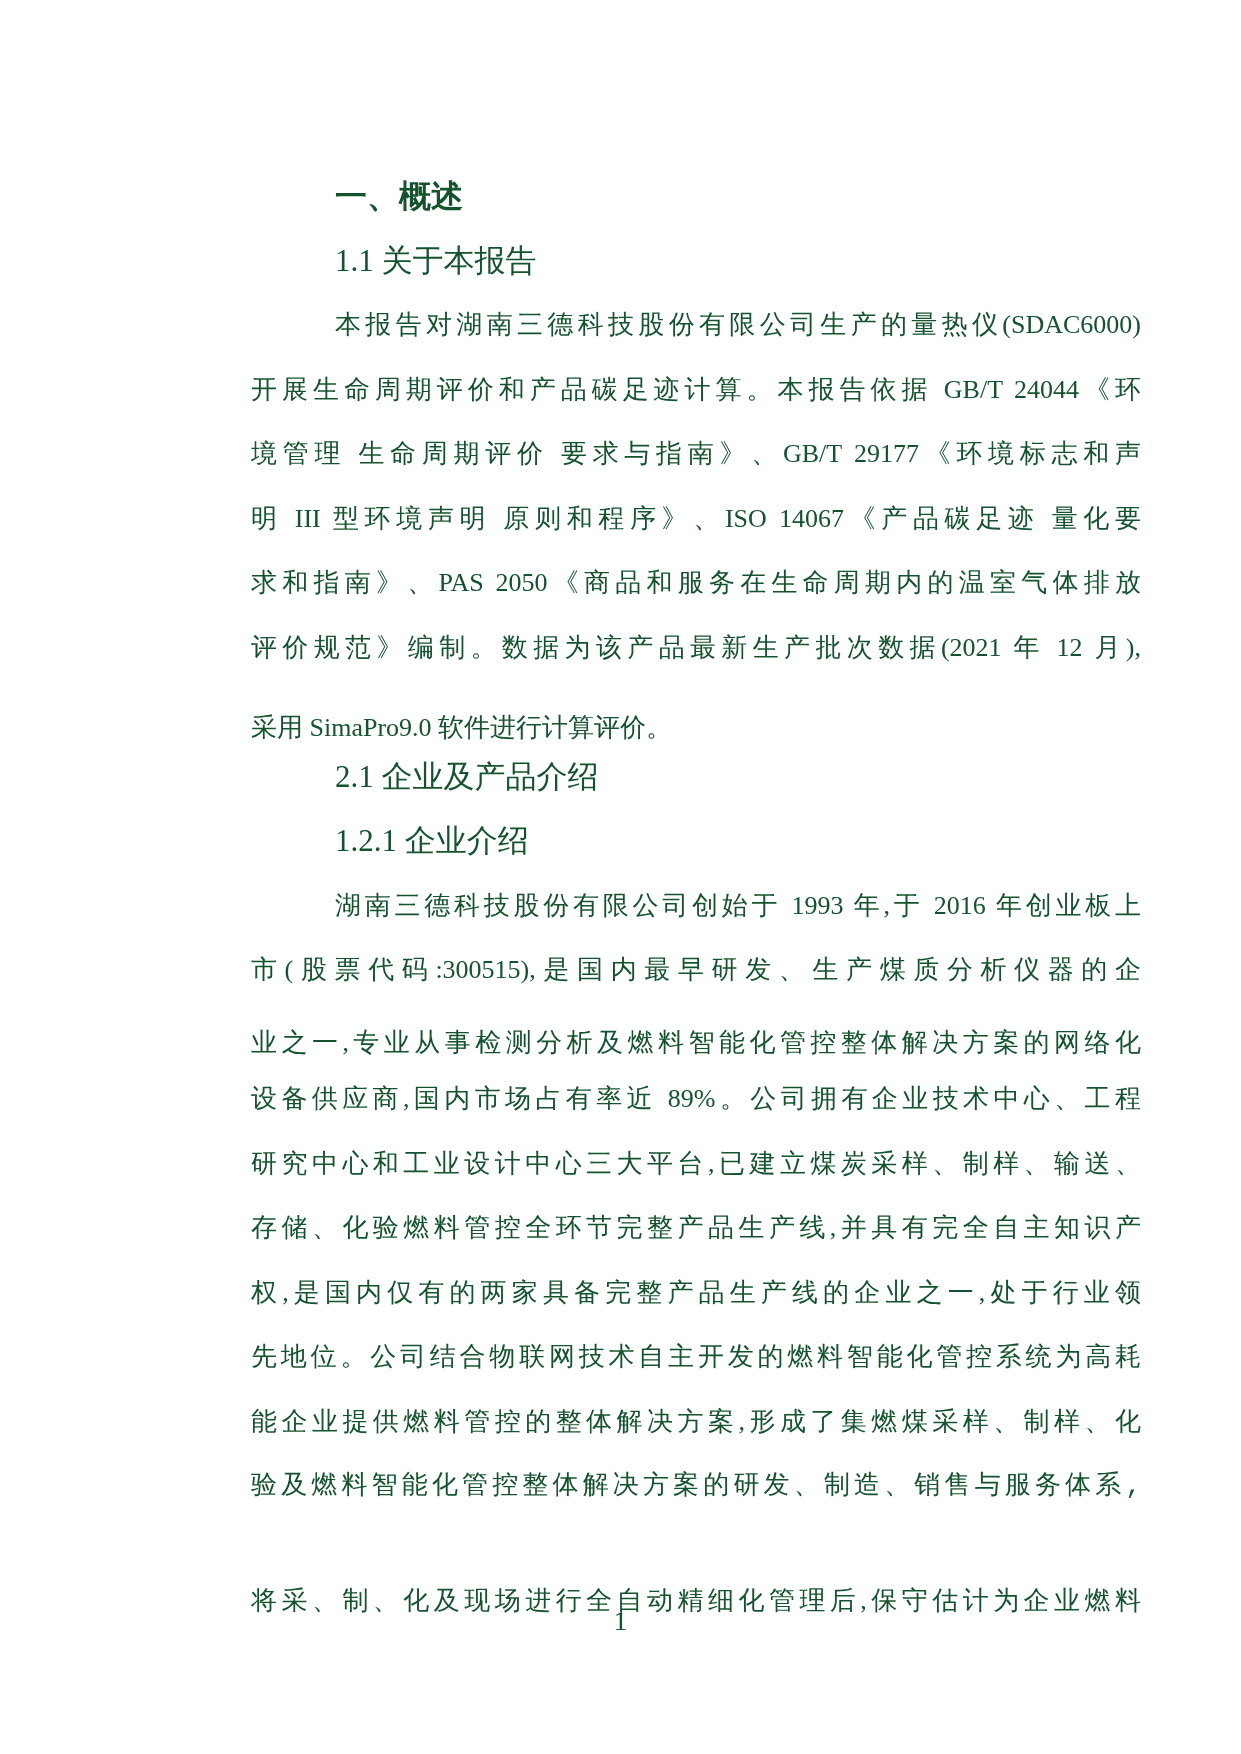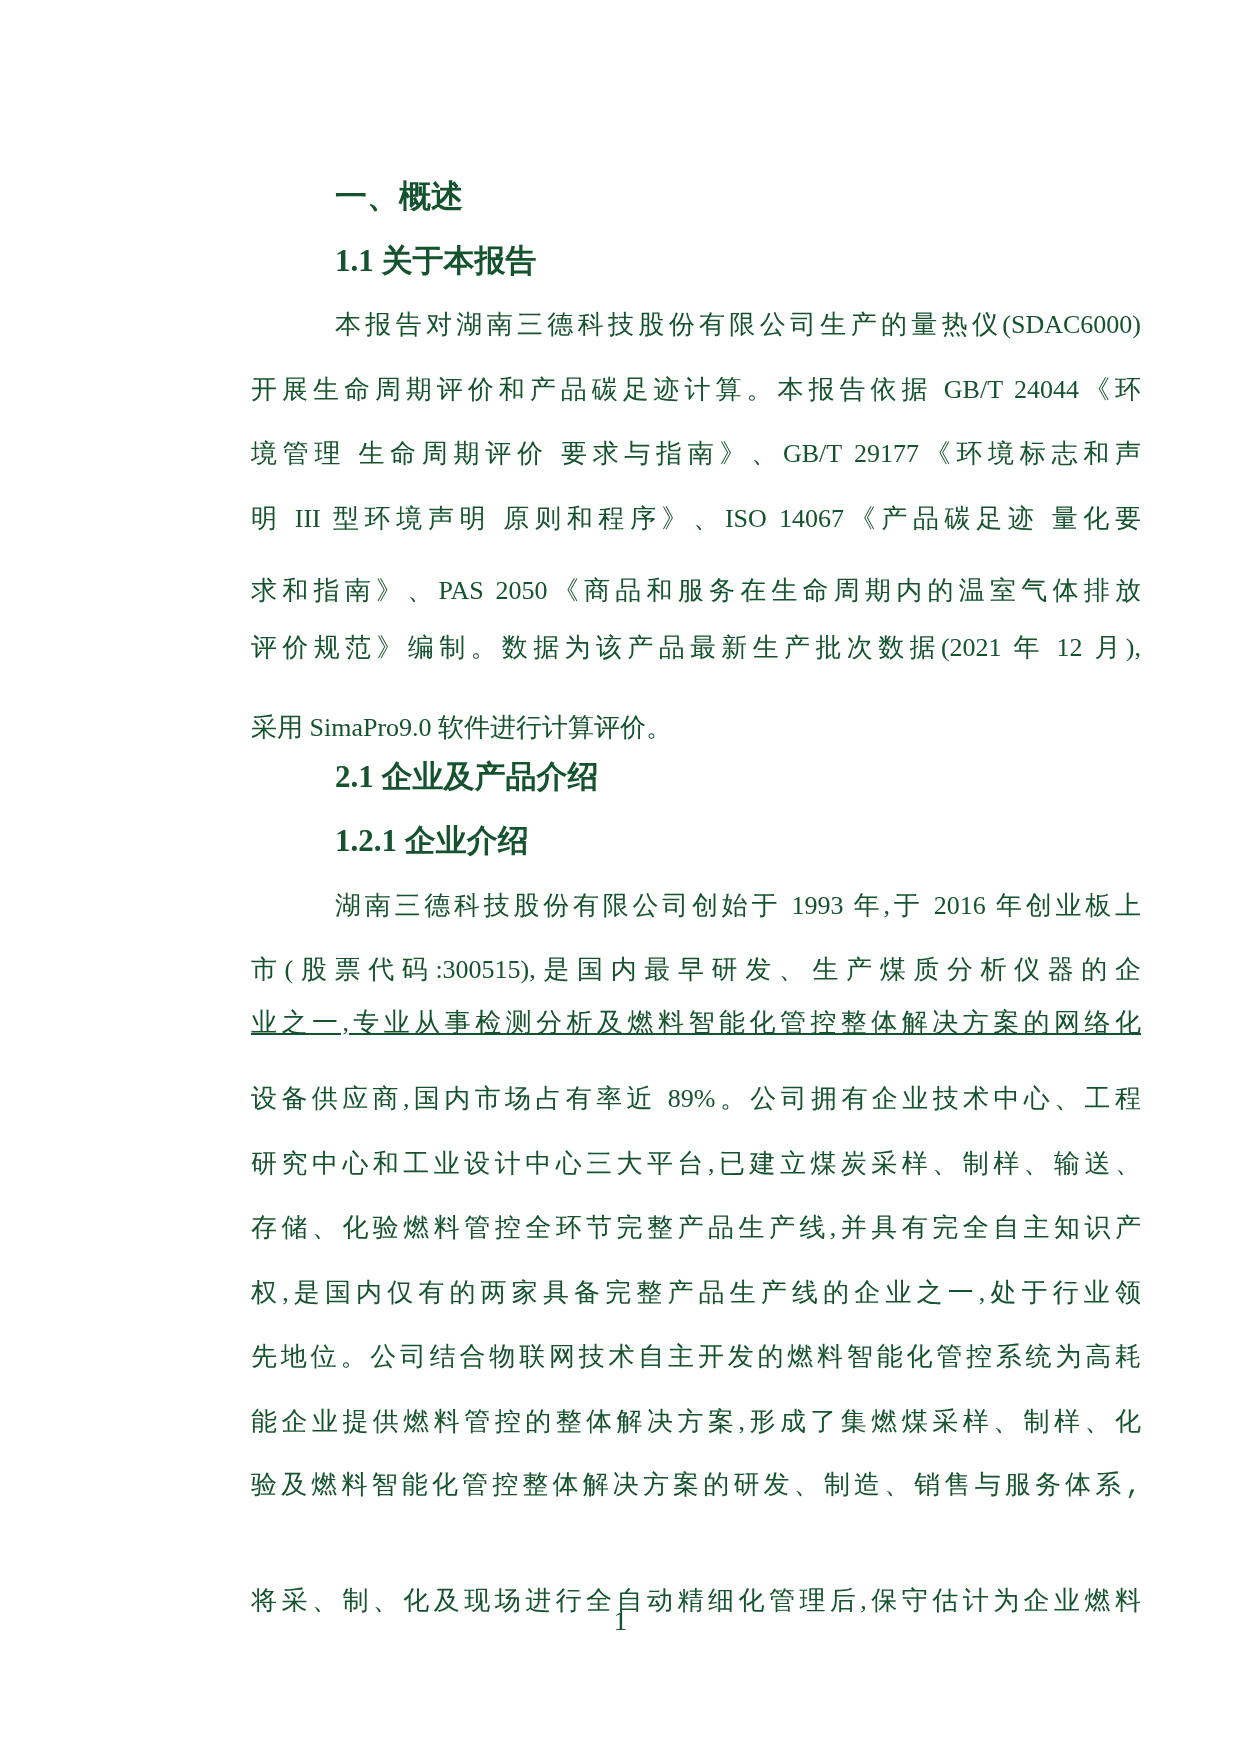--- a/index.html
+++ b/index.html
@@ -34,21 +34,21 @@
     white-space: normal;
     overflow: visible;
   }
   .line.h1 {
     font-weight: bold;
     font-size: 32px;
     text-indent: 84px;
     text-align: left;
   }
   .line.h2, .line.h3 {
-    font-weight: bold;
+    font-weight: normal;
     font-size: 31px;
     text-indent: 84px;
     text-align: left;
   }
   .line.first {
     text-indent: 84px;
     text-align: justify;
     text-align-last: justify;
   }
   .line.full {
@@ -72,28 +72,28 @@
 <body>
 
 <div class="doc-page">
   <div class="text-block">
       <div class="line h1" style="top: 0px;">一、概述</div>
       <div class="line h2" style="top: 64.5px;">1.1 关于本报告</div>
       <div class="line first" style="top: 129px;">本报告对湖南三德科技股份有限公司生产的量热仪(SDAC6000)</div>
       <div class="line full" style="top: 193.5px;">开展生命周期评价和产品碳足迹计算。本报告依据 GB/T 24044《环</div>
       <div class="line full" style="top: 258px;">境管理 生命周期评价 要求与指南》、GB/T 29177《环境标志和声</div>
       <div class="line full" style="top: 322.5px;">明 III 型环境声明 原则和程序》、ISO 14067《产品碳足迹 量化要</div>
-      <div class="line full" style="top: 395px;">求和指南》、PAS 2050《商品和服务在生命周期内的温室气体排放</div>
+      <div class="line full" style="top: 387px;">求和指南》、PAS 2050《商品和服务在生命周期内的温室气体排放</div>
       <div class="line full" style="top: 451.5px;">评价规范》编制。数据为该产品最新生产批次数据(2021 年 12 月),</div>
       <div class="line last" style="top: 532px;">采用 SimaPro9.0 软件进行计算评价。</div>
       <div class="line h2" style="top: 580.5px;">2.1 企业及产品介绍</div>
       <div class="line h3" style="top: 645px;">1.2.1 企业介绍</div>
       <div class="line first" style="top: 709.5px;">湖南三德科技股份有限公司创始于 1993 年,于 2016 年创业板上</div>
       <div class="line full" style="top: 774px;">市(股票代码:300515),是国内最早研发、生产煤质分析仪器的企</div>
-      <div class="line full" style="top: 827px; text-decoration: underline;">业之一,专业从事检测分析及燃料智能化管控整体解决方案的网络化</div>
+      <div class="line full" style="top: 847px;">业之一,专业从事检测分析及燃料智能化管控整体解决方案的网络化</div>
       <div class="line full" style="top: 903px;">设备供应商,国内市场占有率近 89%。公司拥有企业技术中心、工程</div>
       <div class="line full" style="top: 967.5px;">研究中心和工业设计中心三大平台,已建立煤炭采样、制样、输送、</div>
       <div class="line full" style="top: 1032px;">存储、化验燃料管控全环节完整产品生产线,并具有完全自主知识产</div>
       <div class="line full" style="top: 1096.5px;">权,是国内仅有的两家具备完整产品生产线的企业之一,处于行业领</div>
       <div class="line full" style="top: 1161px;">先地位。公司结合物联网技术自主开发的燃料智能化管控系统为高耗</div>
       <div class="line full" style="top: 1225.5px;">能企业提供燃料管控的整体解决方案,形成了集燃煤采样、制样、化</div>
       <div class="line full" style="top: 1290px; font-family: Liberation Mono, monospace;">验及燃料智能化管控整体解决方案的研发、制造、销售与服务体系,</div>
       <div class="line full" style="top: 1405px;">将采、制、化及现场进行全自动精细化管理后,保守估计为企业燃料</div>
     </div>
   <div class="page-number">1</div>

